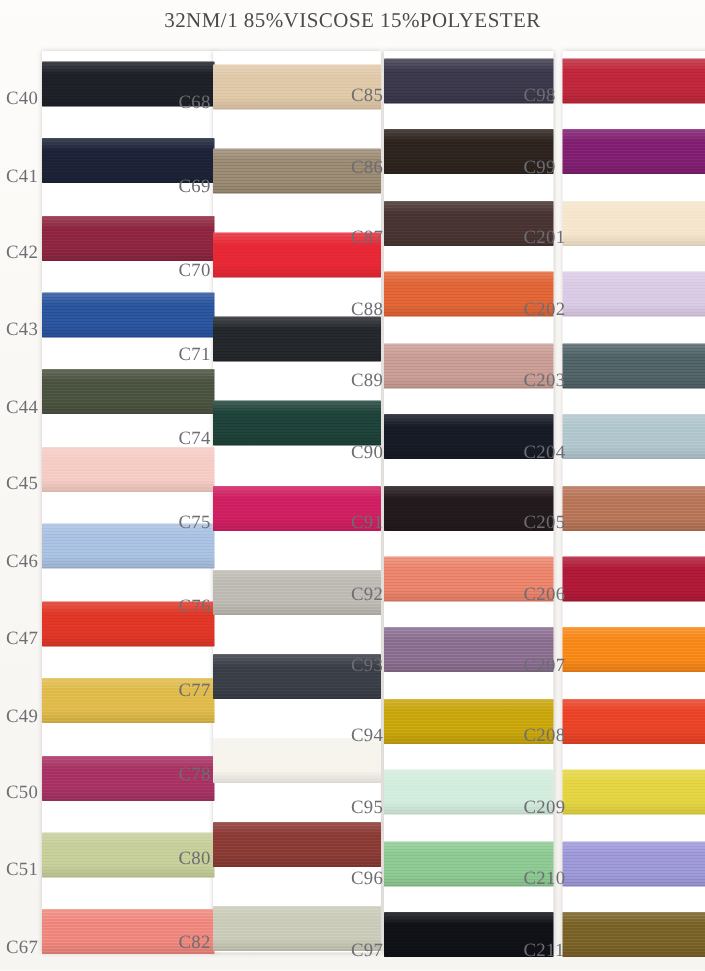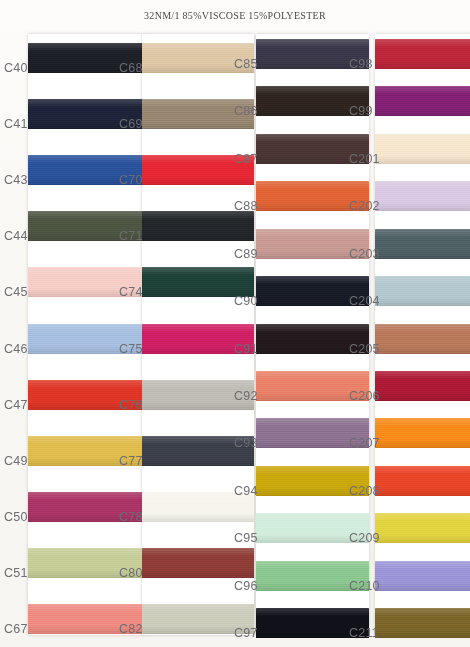--- a/index.html
+++ b/index.html
@@ -28,21 +28,21 @@
     position: absolute;
     top: 0;
     left: 0;
     width: 470px;
     height: 30px;
     display: flex;
     align-items: center;
     justify-content: center;
   }
   .header-title {
-    font-size: 10px;
+    font-size: 14px;
     letter-spacing: 0.3px;
     color: #4a4a4a;
     white-space: nowrap;
     font-family: "Liberation Serif", serif;
   }
 
   .columns {
     position: absolute;
     top: 30px;
     left: 0;
@@ -81,21 +81,21 @@
     flex: 1 1 0;
     display: flex;
     align-items: center;
   }
 
   .row-label {
     position: relative;
     z-index: 3;
     font-size: 12.5px;
     color: #6d6d72;
-    font-family: Liberation Sans, sans-serif;
+    font-family: Liberation Serif, serif;
     letter-spacing: 0.2px;
     white-space: nowrap;
     padding-left: 4px;
     margin-top: 20px;
   }
 
   .swatch {
     position: absolute;
     z-index: 2;
     height: 30px;
@@ -144,20 +144,24 @@
       <div class="labels">
         <div class="row">
           <span class="row-label">C40</span>
           <div class="swatch" title="C40" style="left: 28px; width: 115px; background: rgb(28, 31, 38);"></div>
         </div>
         <div class="row">
           <span class="row-label">C41</span>
           <div class="swatch" title="C41" style="left: 28px; width: 115px; background: rgb(29, 35, 56);"></div>
         </div>
         <div class="row">
+          <span class="row-label">C42</span>
+          <div class="swatch" title="C42" style="left: 28px; width: 115px; background: rgb(143, 39, 65);"></div>
+        </div>
+        <div class="row">
           <span class="row-label">C43</span>
           <div class="swatch" title="C43" style="left: 28px; width: 115px; background: rgb(41, 81, 154);"></div>
         </div>
         <div class="row">
           <span class="row-label">C44</span>
           <div class="swatch" title="C44" style="left: 28px; width: 115px; background: rgb(76, 84, 65);"></div>
         </div>
         <div class="row">
           <span class="row-label">C45</span>
           <div class="swatch" title="C45" style="left: 28px; width: 115px; background: rgb(246, 205, 198);"></div>

